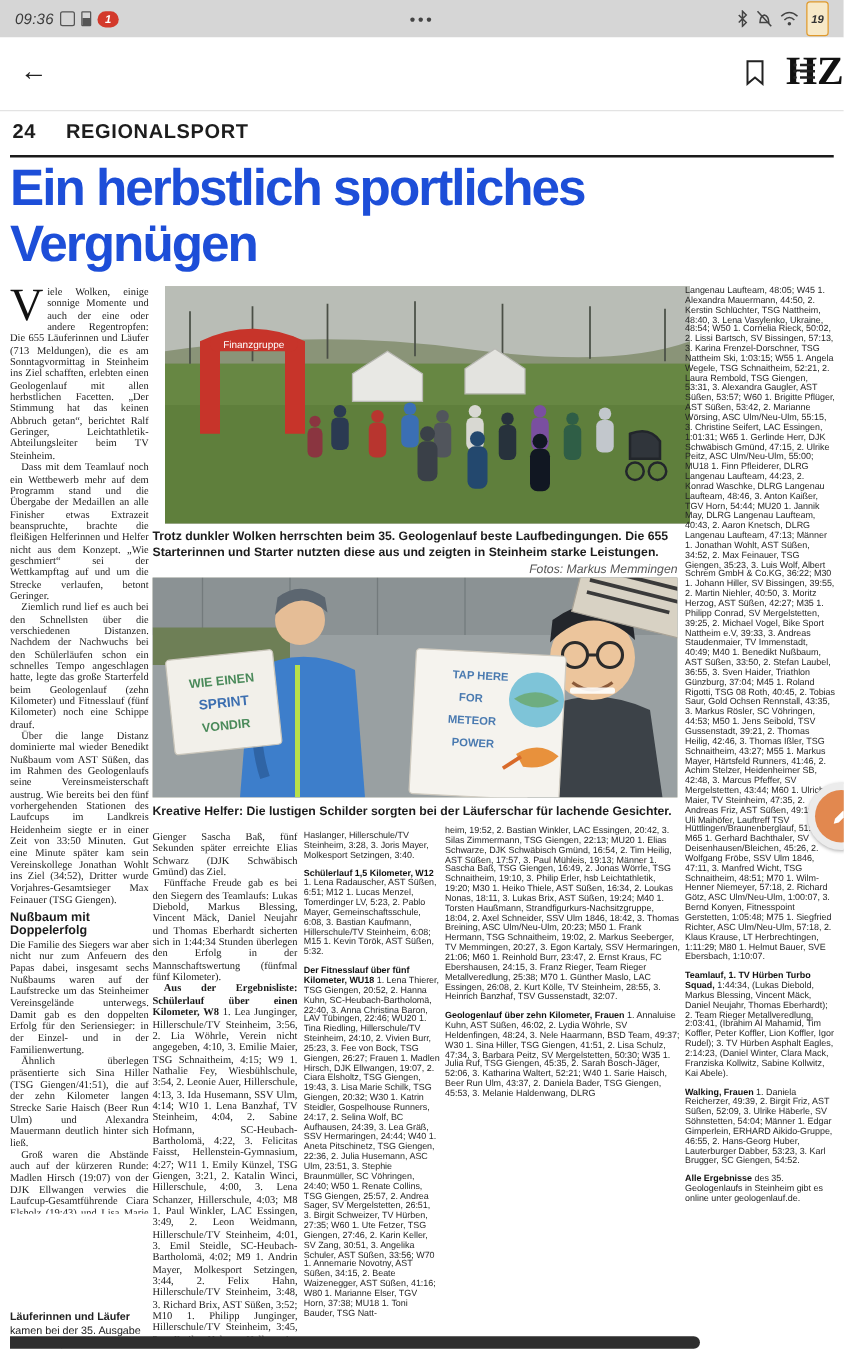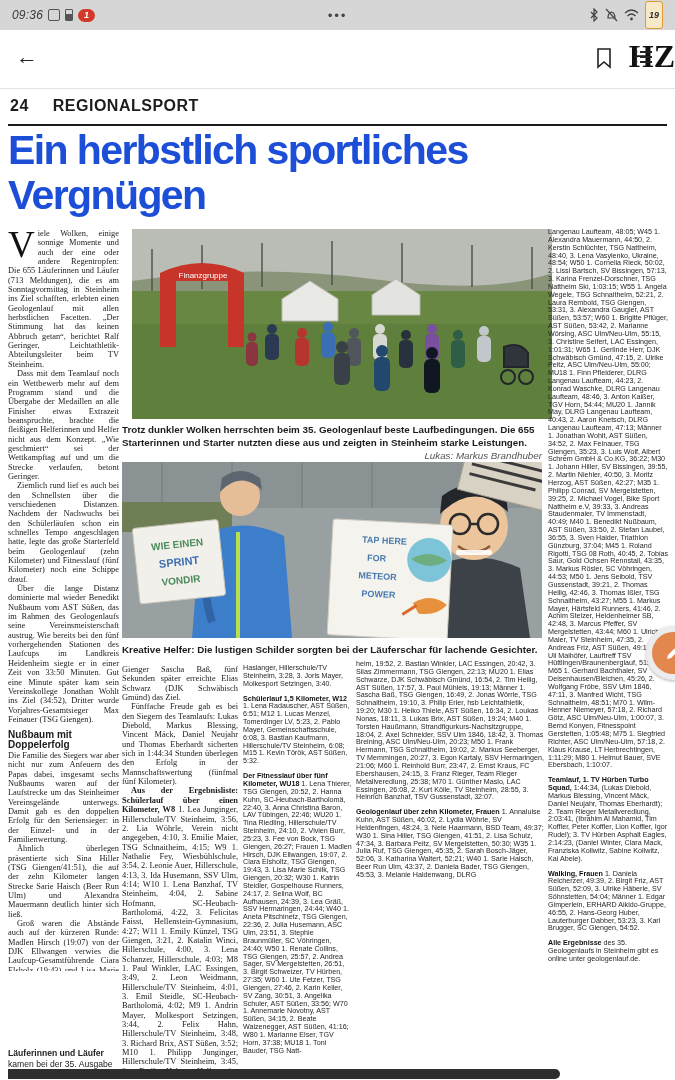--- a/index.html
+++ b/index.html
@@ -207,21 +207,21 @@
 
       <g stroke="#22262b" stroke-width="2" fill="none">
         <path d="M372 118 Q388 112 396 124 L396 138 L372 138 Z" fill="#30353b"></path>
         <circle cx="376" cy="148" r="7"></circle>
           <circle cx="394" cy="148" r="7"></circle>
       </g>
     </svg>
   </div>
   <div class="caption" style="left:122px;top:424px;width:420px;">
     <span>Trotz dunkler Wolken herrschten beim 35. Geologenlauf beste Laufbedingungen. Die 655 Starterinnen und Starter nutzten diese aus und zeigten in Steinheim starke Leistungen.</span>
-    <span class="credit">Lukas: Markus Brandhuber</span>
+    <span class="credit">Fotos: Markus Memmingen</span>
   </div>
 
   <div class="photo" style="left:122px;top:462px;width:420px;height:176px;">
     <svg width="420" height="176" viewBox="0 0 420 176">
       <rect width="420" height="176" fill="#99a0a2"></rect>
       <rect width="420" height="46" fill="#8b9294"></rect>
       <g stroke="#737a7c" stroke-width="1">
           <line x1="40" y1="0" x2="40" y2="46"></line>
           <line x1="110" y1="0" x2="110" y2="46"></line>
           <line x1="180" y1="0" x2="180" y2="46"></line>

